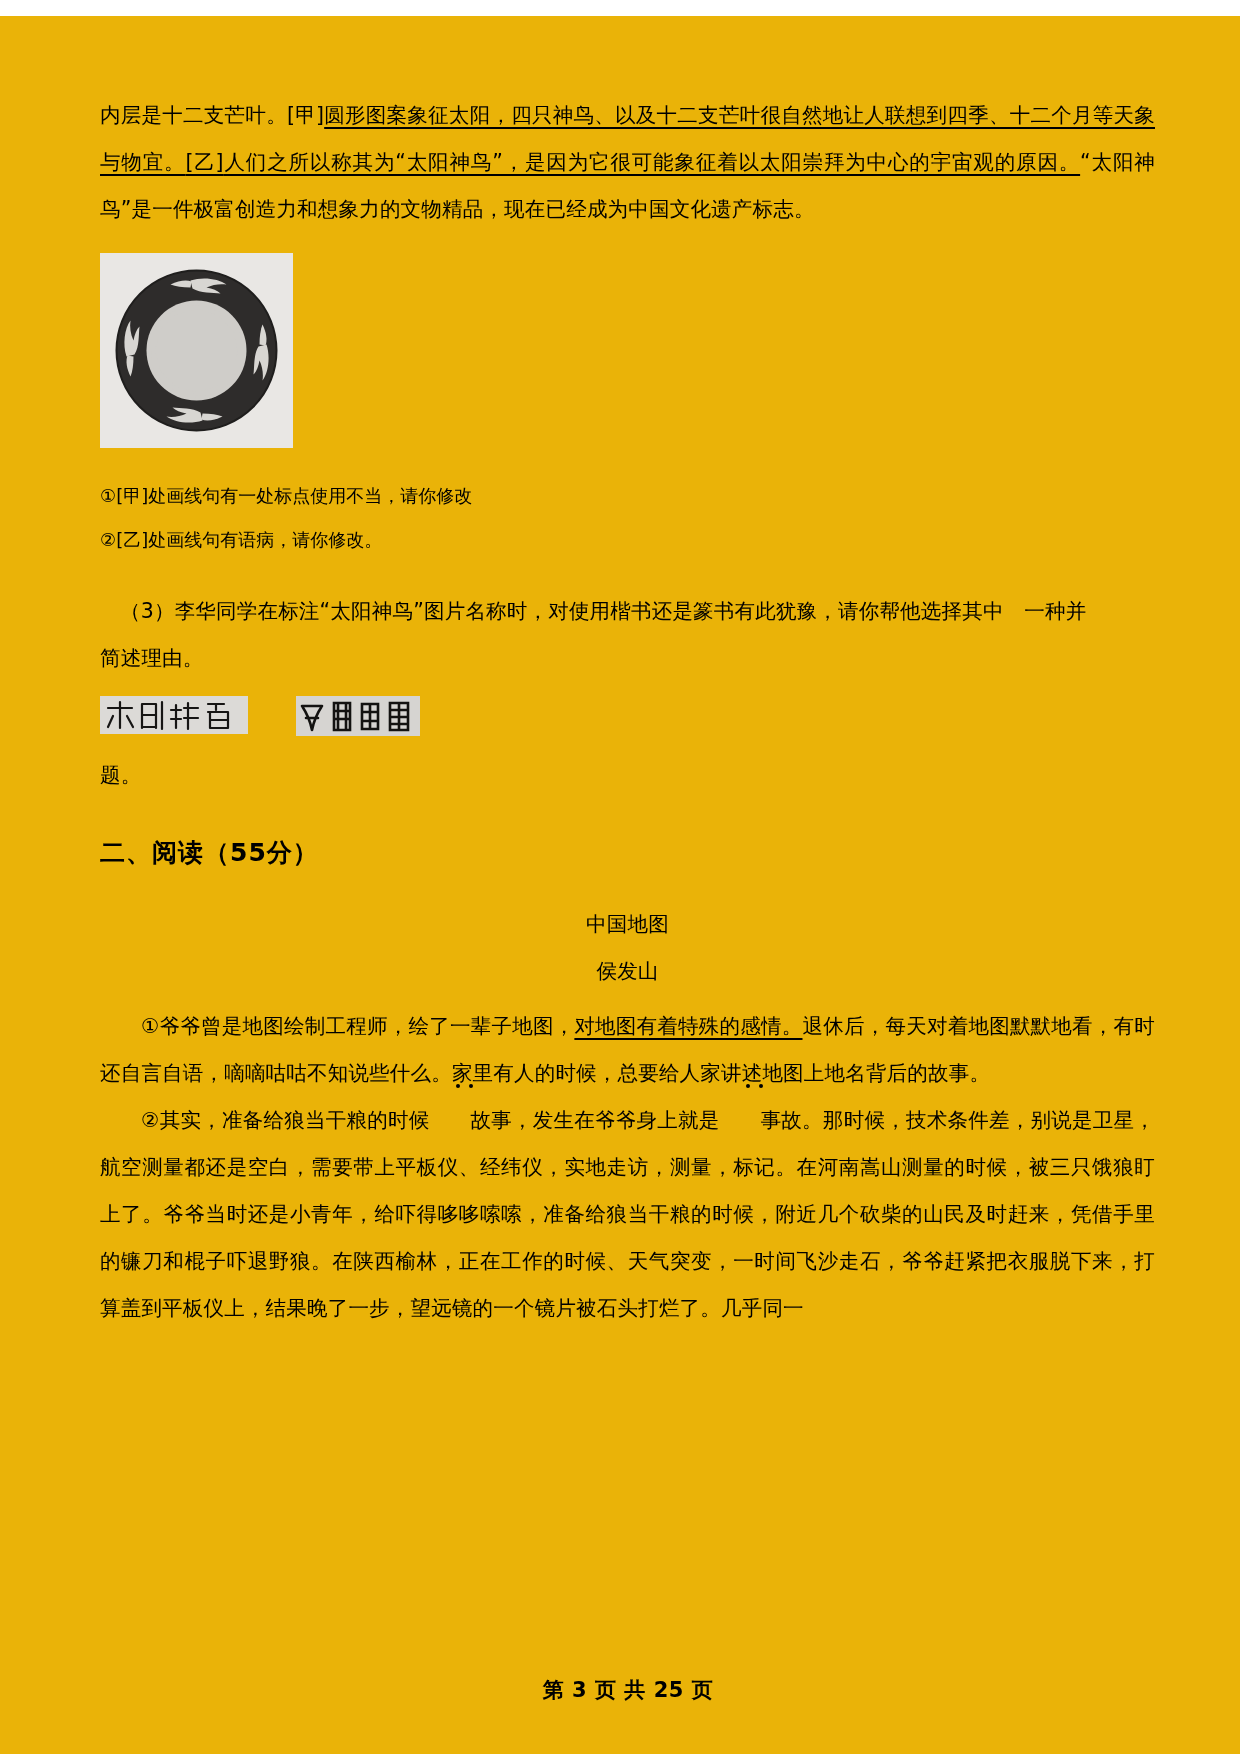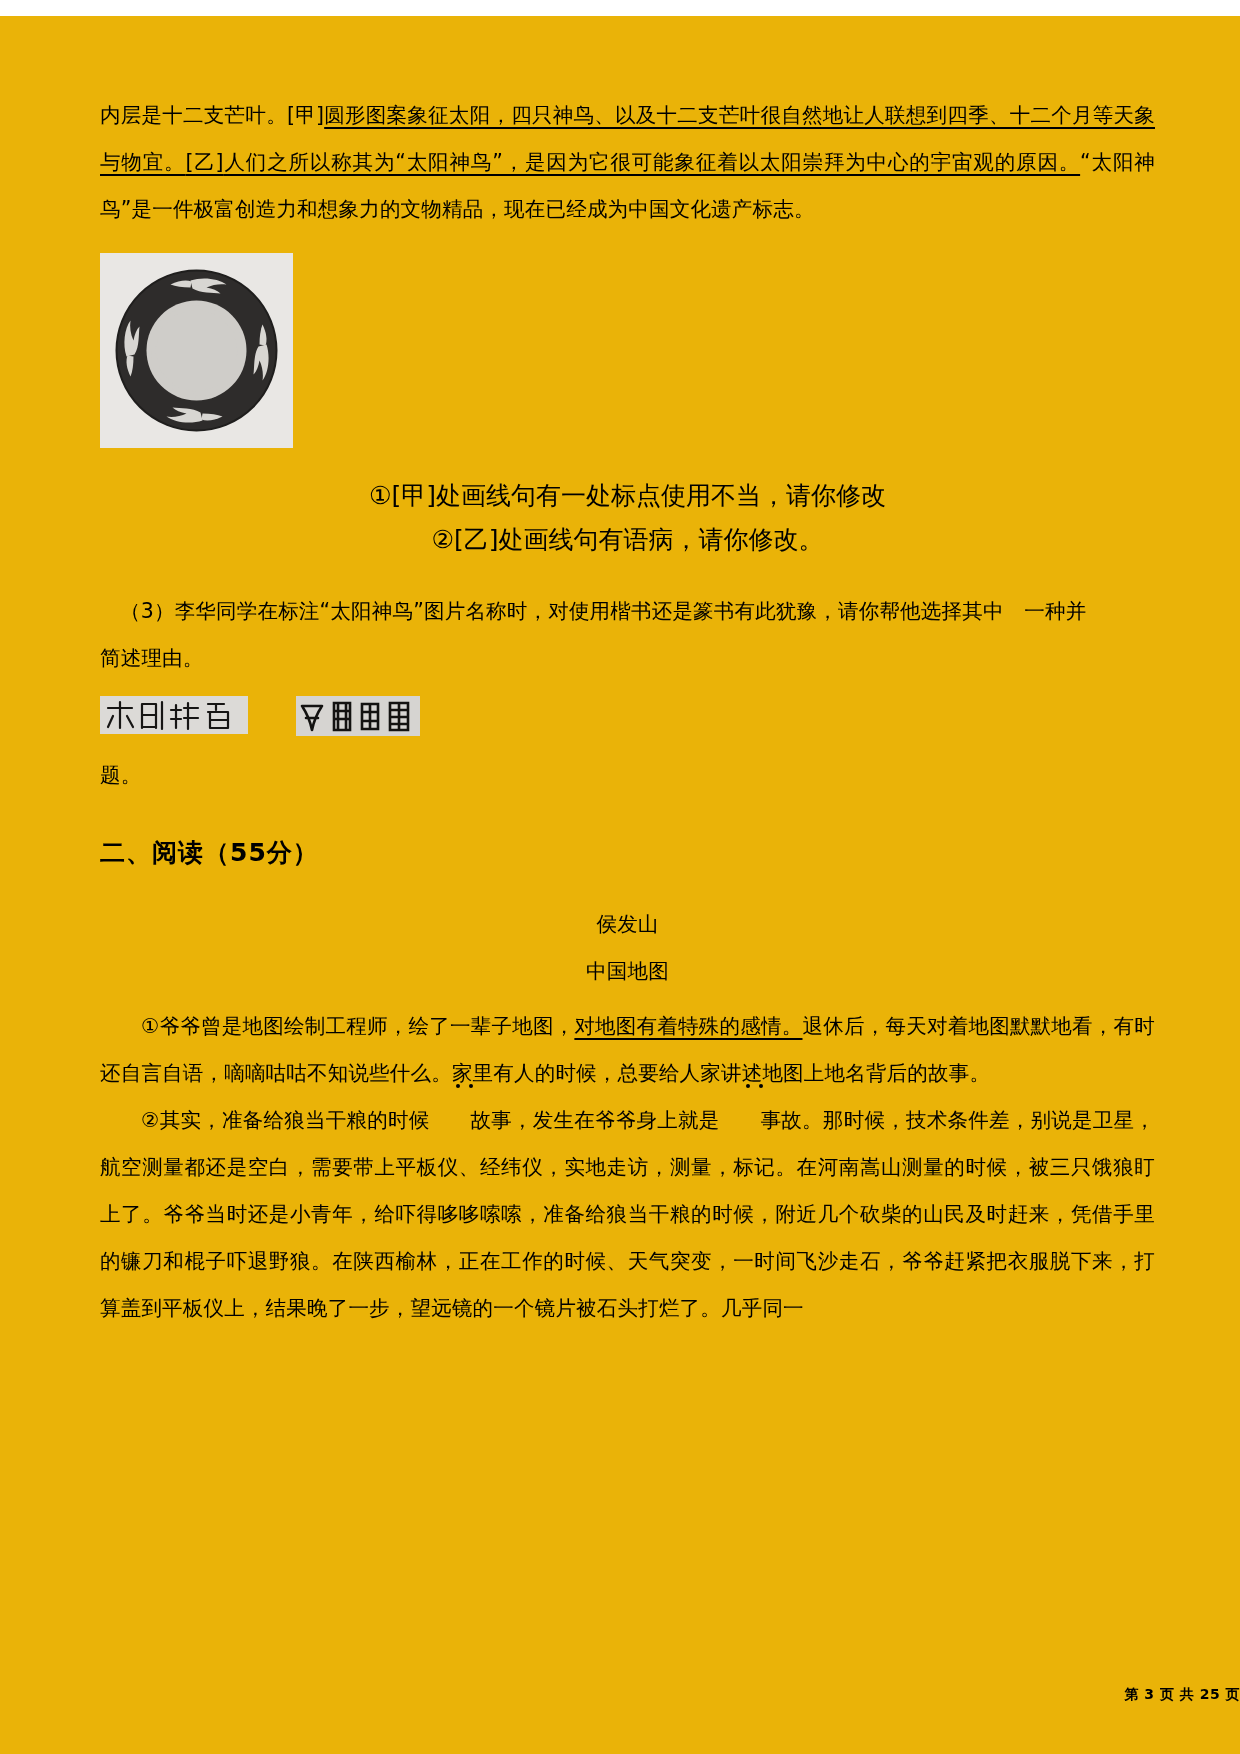--- a/index.html
+++ b/index.html
@@ -35,24 +35,23 @@
     text-justify: inter-ideograph;
     letter-spacing: 0.2px;
     margin: 0;
   }
   .para.indent2 { text-indent: 41px; }
   .para.indent1 { text-indent: 20px; }
 
   .u { text-decoration: underline; text-underline-offset: 5px; }
 
   .qline {
-    font-size: 25px;
+    font-size: 18px;
     line-height: 44px;
     margin: 0;
-    text-align: center;
   }
 
   .center { text-align: center; }
 
   
   .section-heading {
     font-size: 25px;
     font-weight: bold;
     line-height: 40px;
     letter-spacing: 1px;
@@ -108,22 +107,22 @@
     background: #000;
     box-shadow: -13px 0 0 0 #000;
   }
 
   
   .footer {
     position: absolute;
     left: 0;
     right: 0;
     bottom: 66px;
-    text-align: right;
-    font-size: 14px;
+    text-align: center;
+    font-size: 21px;
     font-weight: bold;
     letter-spacing: 0.5px;
     padding-left: 16px;
   }
 
   .spacer-8 { height: 8px; }
   .spacer-14 { height: 14px; }
   .spacer-20 { height: 20px; }
   .spacer-26 { height: 26px; }
   .spacer-34 { height: 34px; }
@@ -227,22 +226,22 @@
 
     <div class="spacer-34"></div>
 
     <p class="section-heading">二、阅读（55分）</p>
 
     <div class="spacer-20"></div>
 
 
     <div class="spacer-8"></div>
 
+    <p class="para center">中国地图</p>
     <p class="para center">侯发山</p>
-    <p class="para center">中国地图</p>
 
     <div class="spacer-8"></div>
 
     <p class="para indent2"><span>①爷爷曾是地图绘制工程师，绘了一辈子地图，</span><span class="u">对地图有着特殊的感情。</span><span>退休后，每天对着地图默默地看，有时还自言自语，嘀嘀咕咕不知说些什么。家里有人的时候，总要给人家讲述地图上地名背后的故事。</span></p>
 
     <p class="para indent2"><span>②其实，准备给狼当干粮的时候</span><span class="dotted">故事</span><span>，发生在爷爷身上就是</span><span class="dotted">事故</span><span>。那时候，技术条件差，别说是卫星，航空测量都还是空白，需要带上平板仪、经纬仪，实地走访，测量，标记。在河南嵩山测量的时候，被三只饿狼盯上了。爷爷当时还是小青年，给吓得哆哆嗦嗦，准备给狼当干粮的时候，附近几个砍柴的山民及时赶来，凭借手里的镰刀和棍子吓退野狼。在陕西榆林，正在工作的时候、天气突变，一时间飞沙走石，爷爷赶紧把衣服脱下来，打算盖到平板仪上，结果晚了一步，望远镜的一个镜片被石头打烂了。几乎同一</span></p>
 
   </div>
 
   <div class="footer">第 3 页 共 25 页</div>

